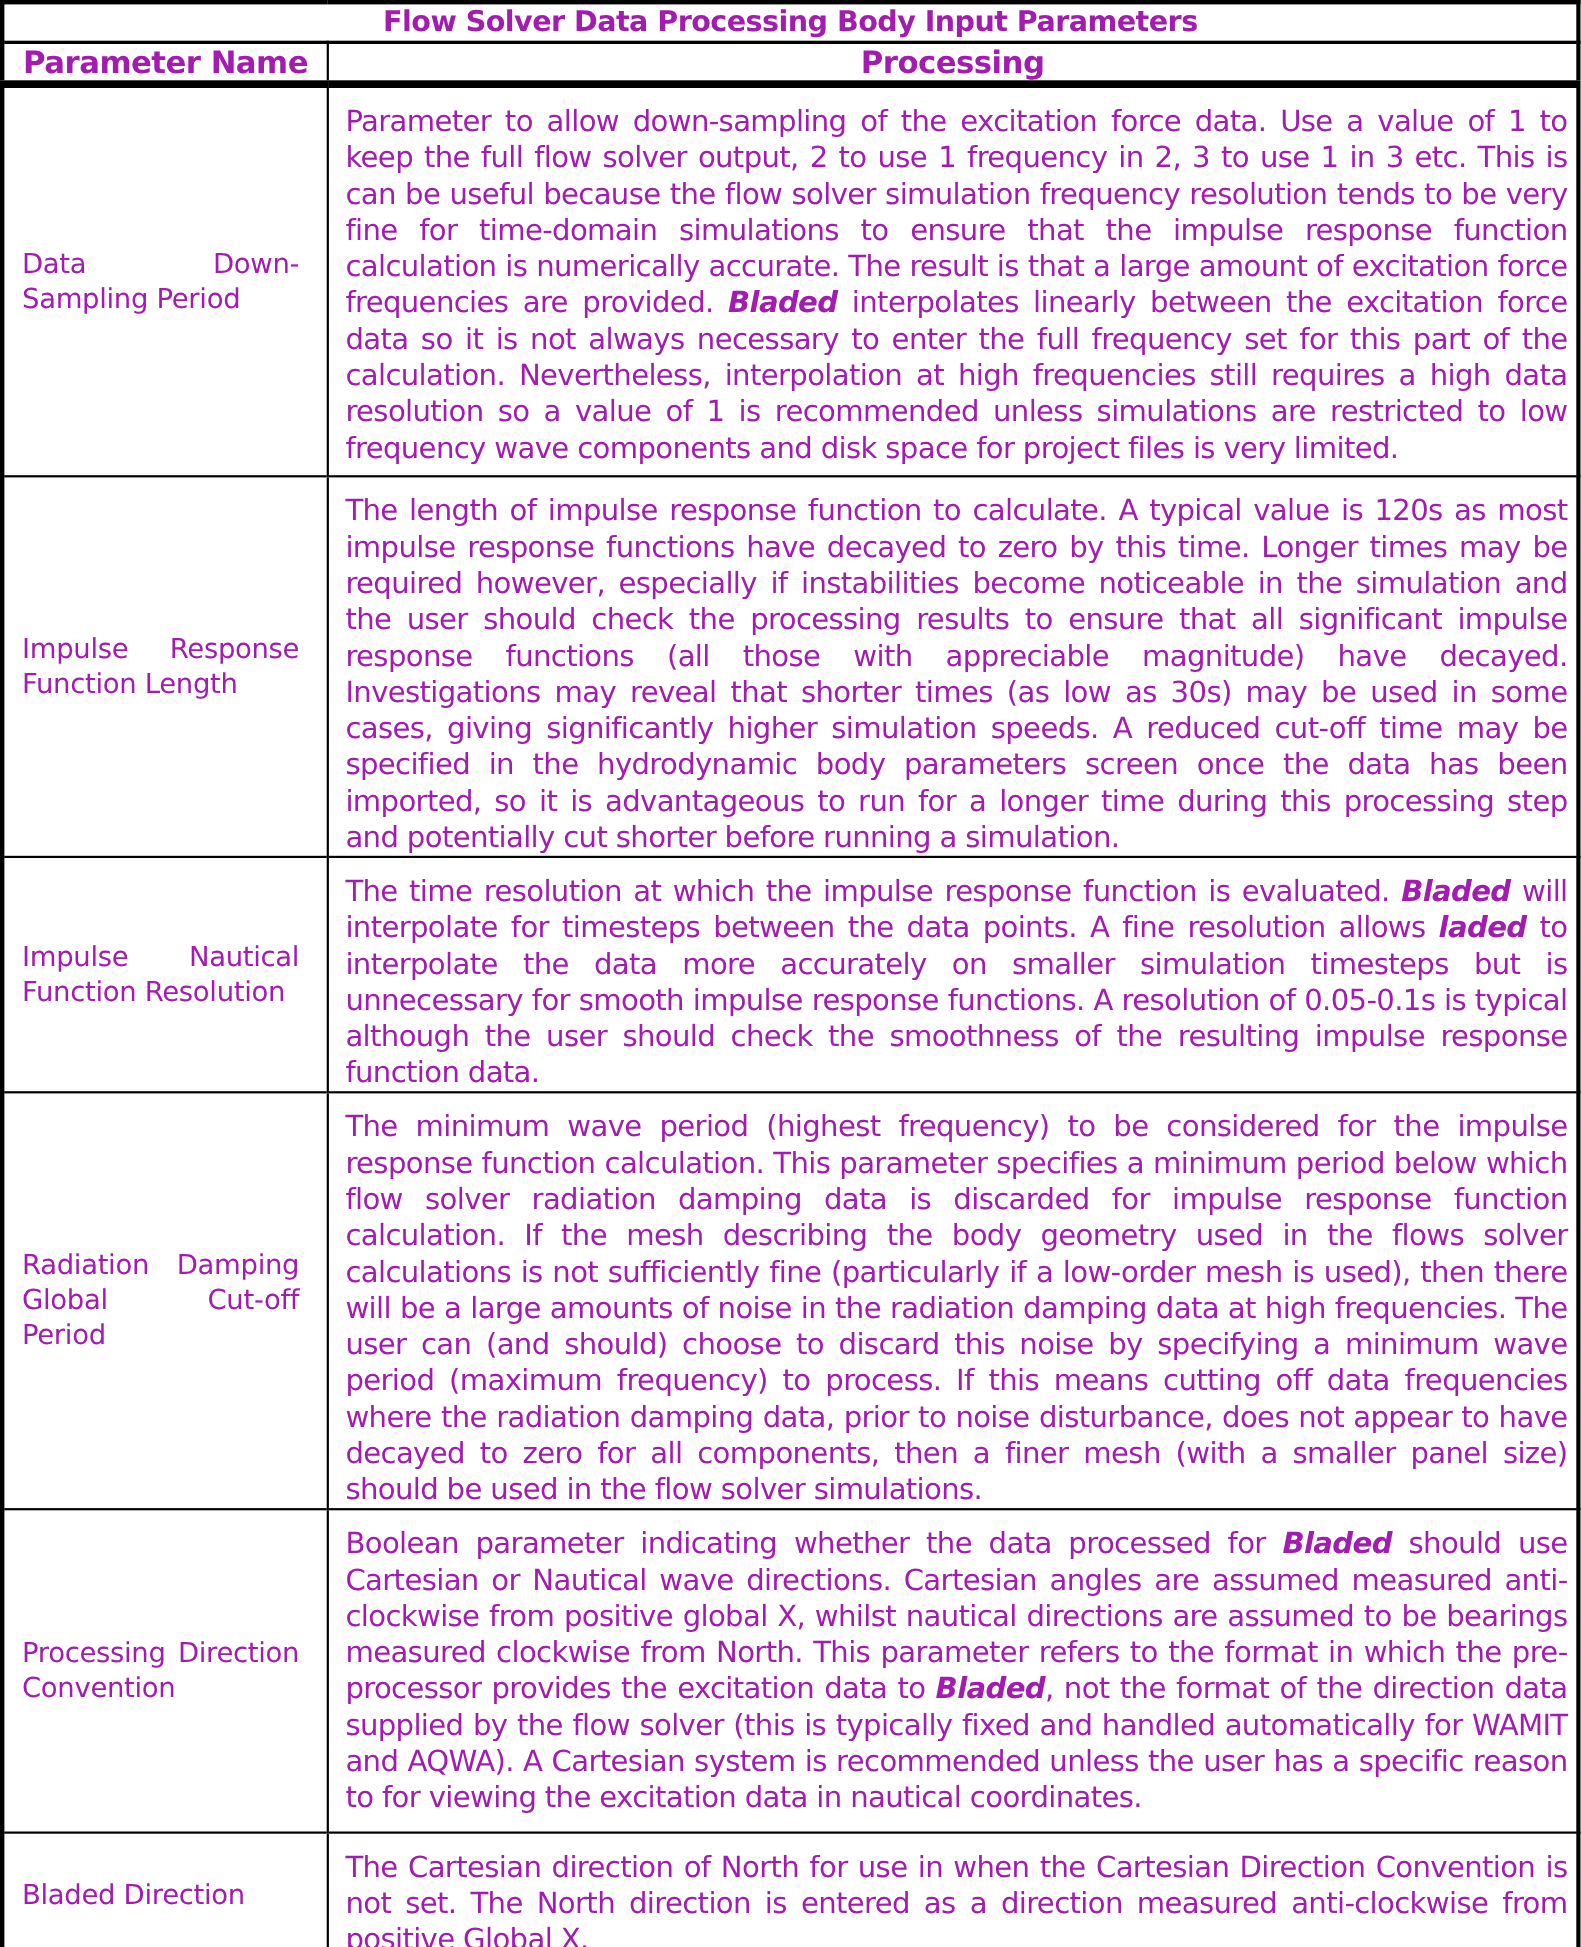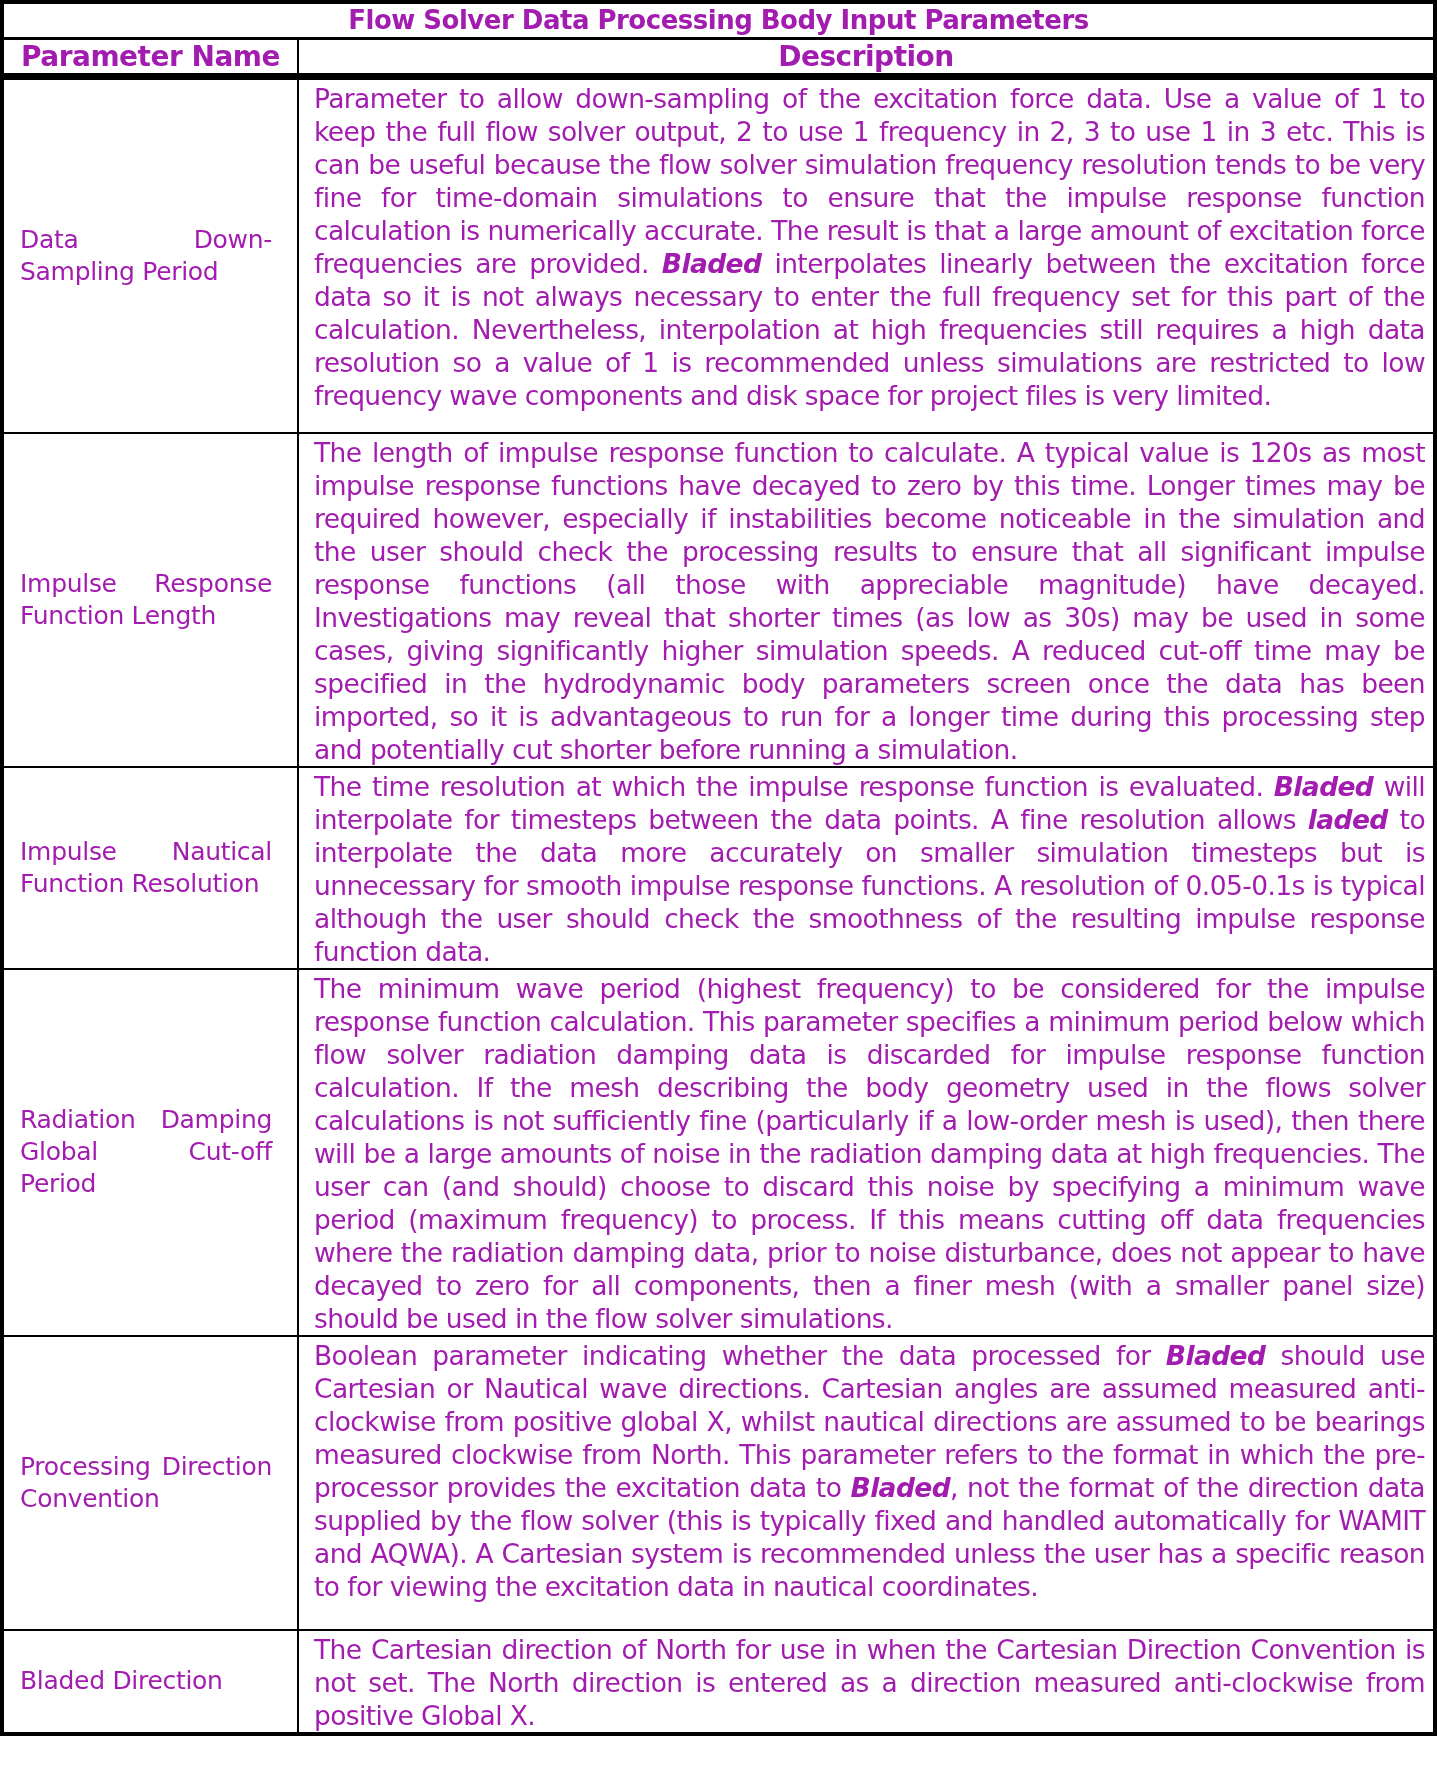--- a/index.html
+++ b/index.html
@@ -63,21 +63,21 @@
   td.desc {
     vertical-align: top;
     padding: 0;
   }
   .desc-inner {
     font-family: "DejaVu Sans", "Liberation Sans", sans-serif;
     font-size: 26.5px;
     line-height: 33px;
     letter-spacing: -0.6px;
     text-align: justify;
-    padding: 2px 8px 0 15px;
+    padding: 14px 8px 0 15px;
   }
   .desc-inner .emph {
     font-weight: bold;
     font-style: italic;
   }
 
   
   tbody tr:nth-child(1) { height: 356px; }
   tbody tr:nth-child(2) { height: 326px; }
   tbody tr:nth-child(3) { height: 196px; }
@@ -95,21 +95,21 @@
   <colgroup>
     <col class="c-param">
     <col class="c-desc">
   </colgroup>
   <thead>
     <tr>
       <th colspan="2" class="title-cell">Flow Solver Data Processing Body Input Parameters</th>
     </tr>
     <tr class="header-row">
       <th class="h-param">Parameter Name</th>
-      <th class="h-desc">Description</th>
+      <th class="h-desc">Processing</th>
     </tr>
   </thead>
   <tbody id="rows">
   <tr>
     <td class="param">Data Down-Sampling Period</td>
     <td class="desc">
       <div class="desc-inner"><span>Parameter to allow down-sampling of the excitation force data. Use a value of 1 to keep the full flow solver output, 2 to use 1 frequency in 2, 3 to use 1 in 3 etc. This is can be useful because the flow solver simulation frequency resolution tends to be very fine for time-domain simulations to ensure that the impulse response function calculation is numerically accurate. The result is that a large amount of excitation force frequencies are provided. </span><span class="emph">Bladed</span><span> interpolates linearly between the excitation force data so it is not always necessary to enter the full frequency set for this part of the calculation. Nevertheless, interpolation at high frequencies still requires a high data resolution so a value of 1 is recommended unless simulations are restricted to low frequency wave components and disk space for project files is very limited.</span></div>
     </td>
   </tr>
 

